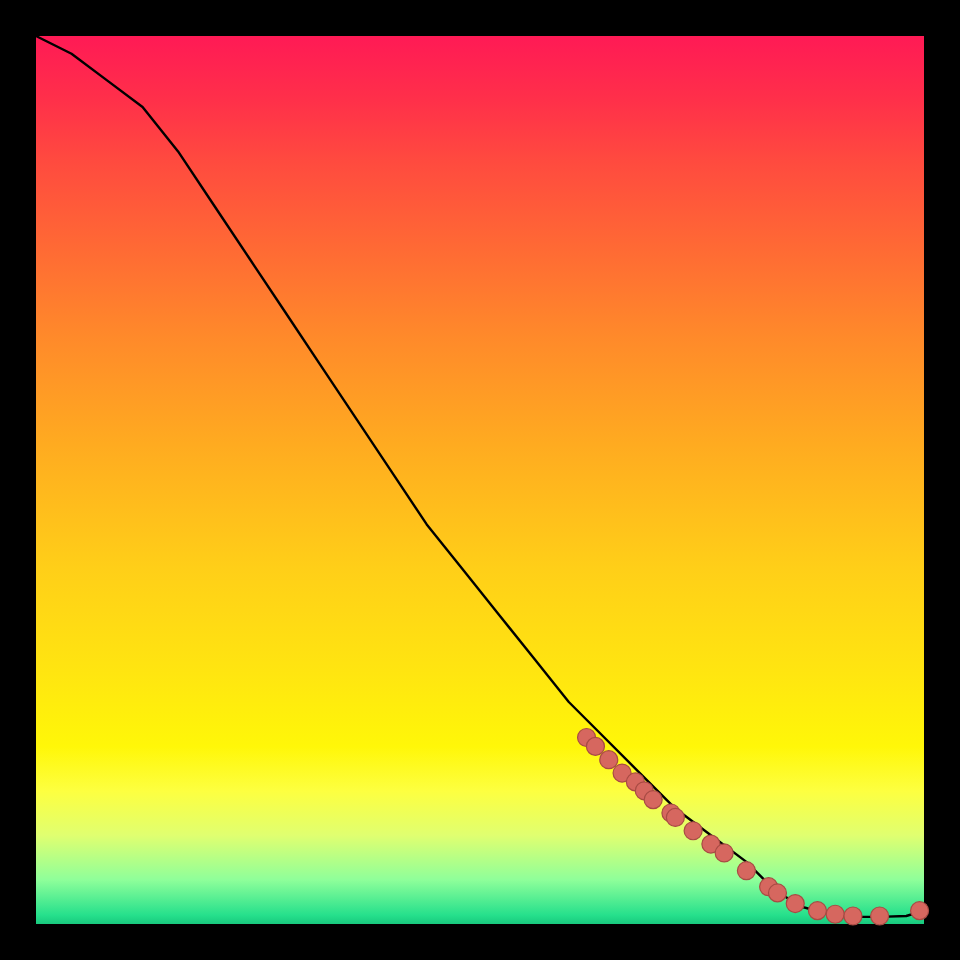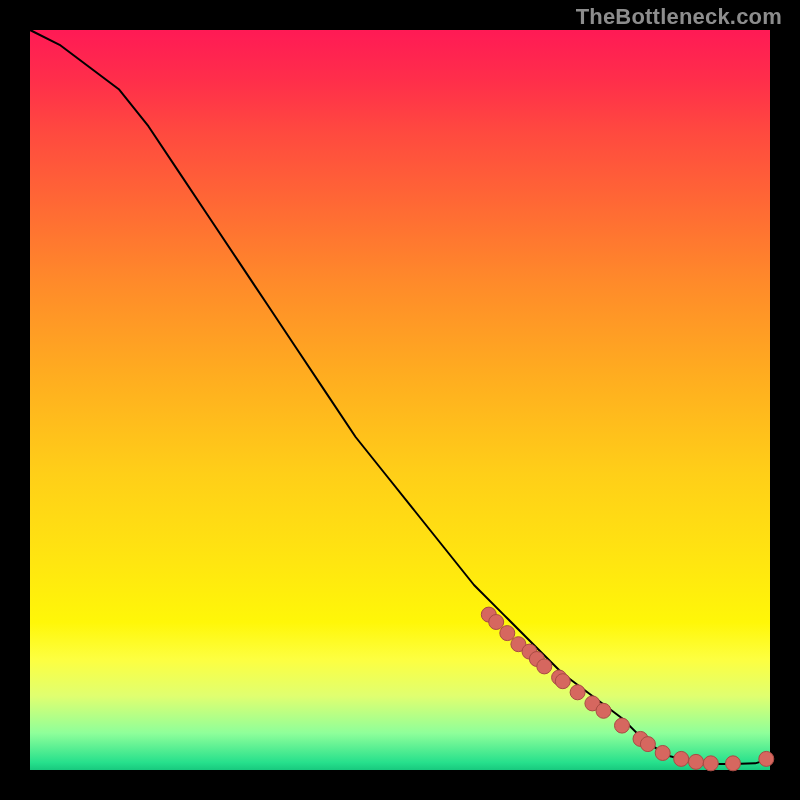--- a/index.html
+++ b/index.html
@@ -60,21 +60,20 @@
     color: #8d8d8d;
     letter-spacing: 0.2px;
     user-select: none;
   }
 </style>
 </head>
 <body>
 
 <div class="stage">
 
-  <div class="watermark">TheBottleneck.com</div>
 
   <div class="plot">
     <div class="gradient"></div>
     <svg class="overlay" viewBox="0 0 740 740" preserveAspectRatio="none">
       <path id="curve-path" fill="none" stroke-width="2" stroke-linecap="round" stroke-linejoin="round" d="M0.00 0.00 L29.60 14.80 L59.20 37.00 L88.80 59.20 L118.40 96.20 L148.00 140.60 L177.60 185.00 L207.20 229.40 L236.80 273.80 L266.40 318.20 L296.00 362.60 L325.60 407.00 L355.20 444.00 L384.80 481.00 L414.40 518.00 L444.00 555.00 L473.60 584.60 L503.20 614.20 L532.80 643.80 L562.40 666.00 L592.00 688.20 L614.20 710.40 L636.40 725.20 L658.60 731.12 L680.80 734.08 L703.00 734.08 L725.20 733.34 L740.00 728.90" stroke="#000000"></path>
       <g id="marker-group">
           <circle cx="458.80" cy="584.60" r="7.5" fill="#d6675f" stroke="#a84b44" stroke-width="1"></circle>
           <circle cx="466.20" cy="592.00" r="7.5" fill="#d6675f" stroke="#a84b44" stroke-width="1"></circle>
           <circle cx="477.30" cy="603.10" r="7.5" fill="#d6675f" stroke="#a84b44" stroke-width="1"></circle>
           <circle cx="488.40" cy="614.20" r="7.5" fill="#d6675f" stroke="#a84b44" stroke-width="1"></circle>

